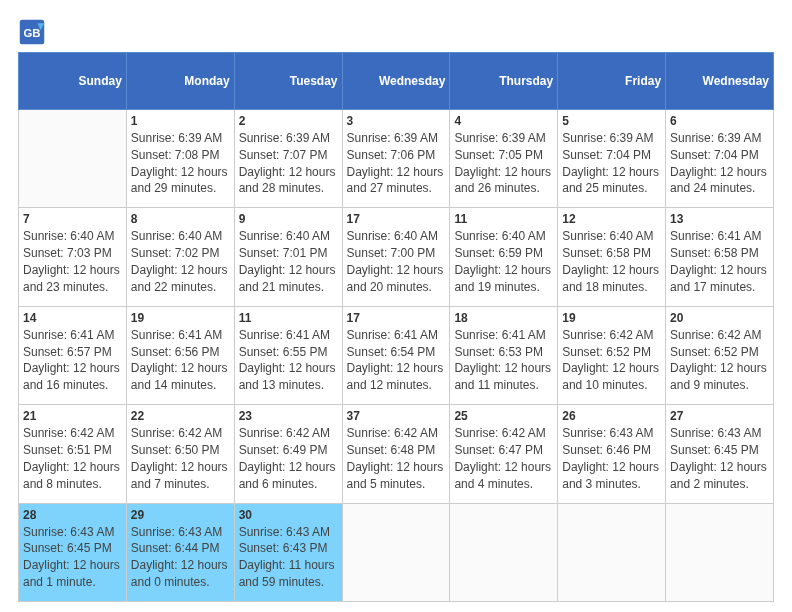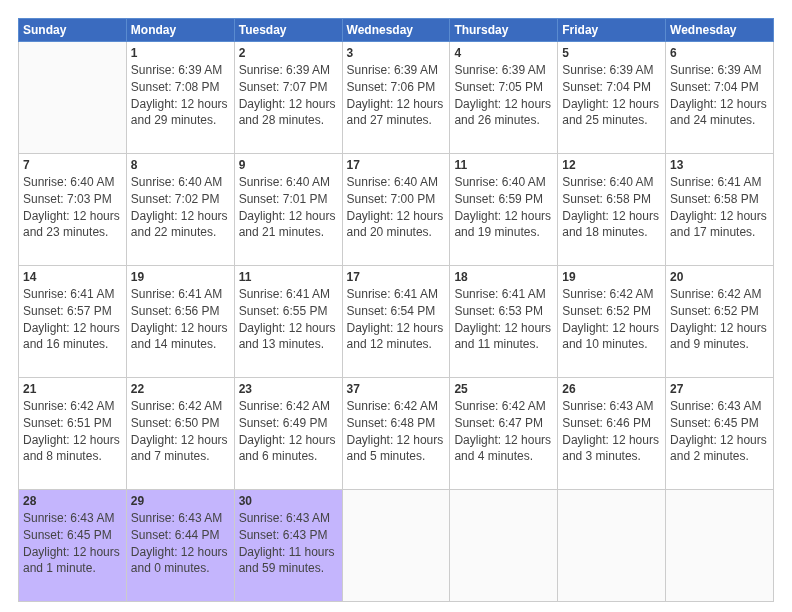--- a/index.html
+++ b/index.html
@@ -49,35 +49,35 @@
       flex: 1;
       border-collapse: collapse;
       width: 100%;
       table-layout: fixed;
     }
     .calendar thead tr th {
       background-color: #3a6bbf;
       color: #fff;
       font-size: 12px;
       font-weight: bold;
-      padding: 4px 4px;
-      text-align: left;
+      padding: 21px 4px;
+      text-align: right;
       border: 1px solid #5a8bd0;
     }
     .calendar tbody tr td {
       border: 1px solid #ccc;
       vertical-align: top;
       padding: 4px 4px;
       font-size: 9.5px;
       color: #333;
       background: #fff;
       height: 82px;
     }
     .calendar tbody tr:last-child td {
-      background: #c4b5fd;
+      background: #7dd3fc;
     }
     .day-num {
       font-size: 12px;
       font-weight: bold;
       color: #333;
       display: block;
       margin-bottom: 2px;
     }
     .day-info {
       font-size: 12px;
@@ -85,20 +85,37 @@
       line-height: 1.4;
     }
     .empty {
       background: #fafafa !important;
     }
   </style>
 </head>
 <body>
 
 <div class="page">
+  <div class="header">
+    <div class="logo">
+      <svg class="logo-icon" viewBox="0 0 32 32">
+        <rect x="2" y="2" width="28" height="28" rx="3" fill="#3a6bbf"></rect>
+        <text x="16" y="22" text-anchor="middle" fill="white" font-size="13" font-weight="bold" font-family="Arial">GB</text>
+        <polygon points="22,6 30,6 26,14" fill="#5ab0e8"></polygon>
+      </svg>
+      <div>
+        <div style="font-size:13px; font-weight:bold; color:#333; line-height:1.2;"></div>
+        <div style="font-size:13px; font-weight:bold; color:#3a6bbf; line-height:1.2;"></div>
+      </div>
+    </div>
+    <div class="title-block">
+      <div class="month-title"></div>
+      <div class="location"></div>
+    </div>
+  </div>
 
   <table class="calendar">
     <thead>
       <tr>
       <th>Sunday</th>
           <th>Monday</th>
           <th>Tuesday</th>
           <th>Wednesday</th>
           <th>Thursday</th>
           <th>Friday</th>

